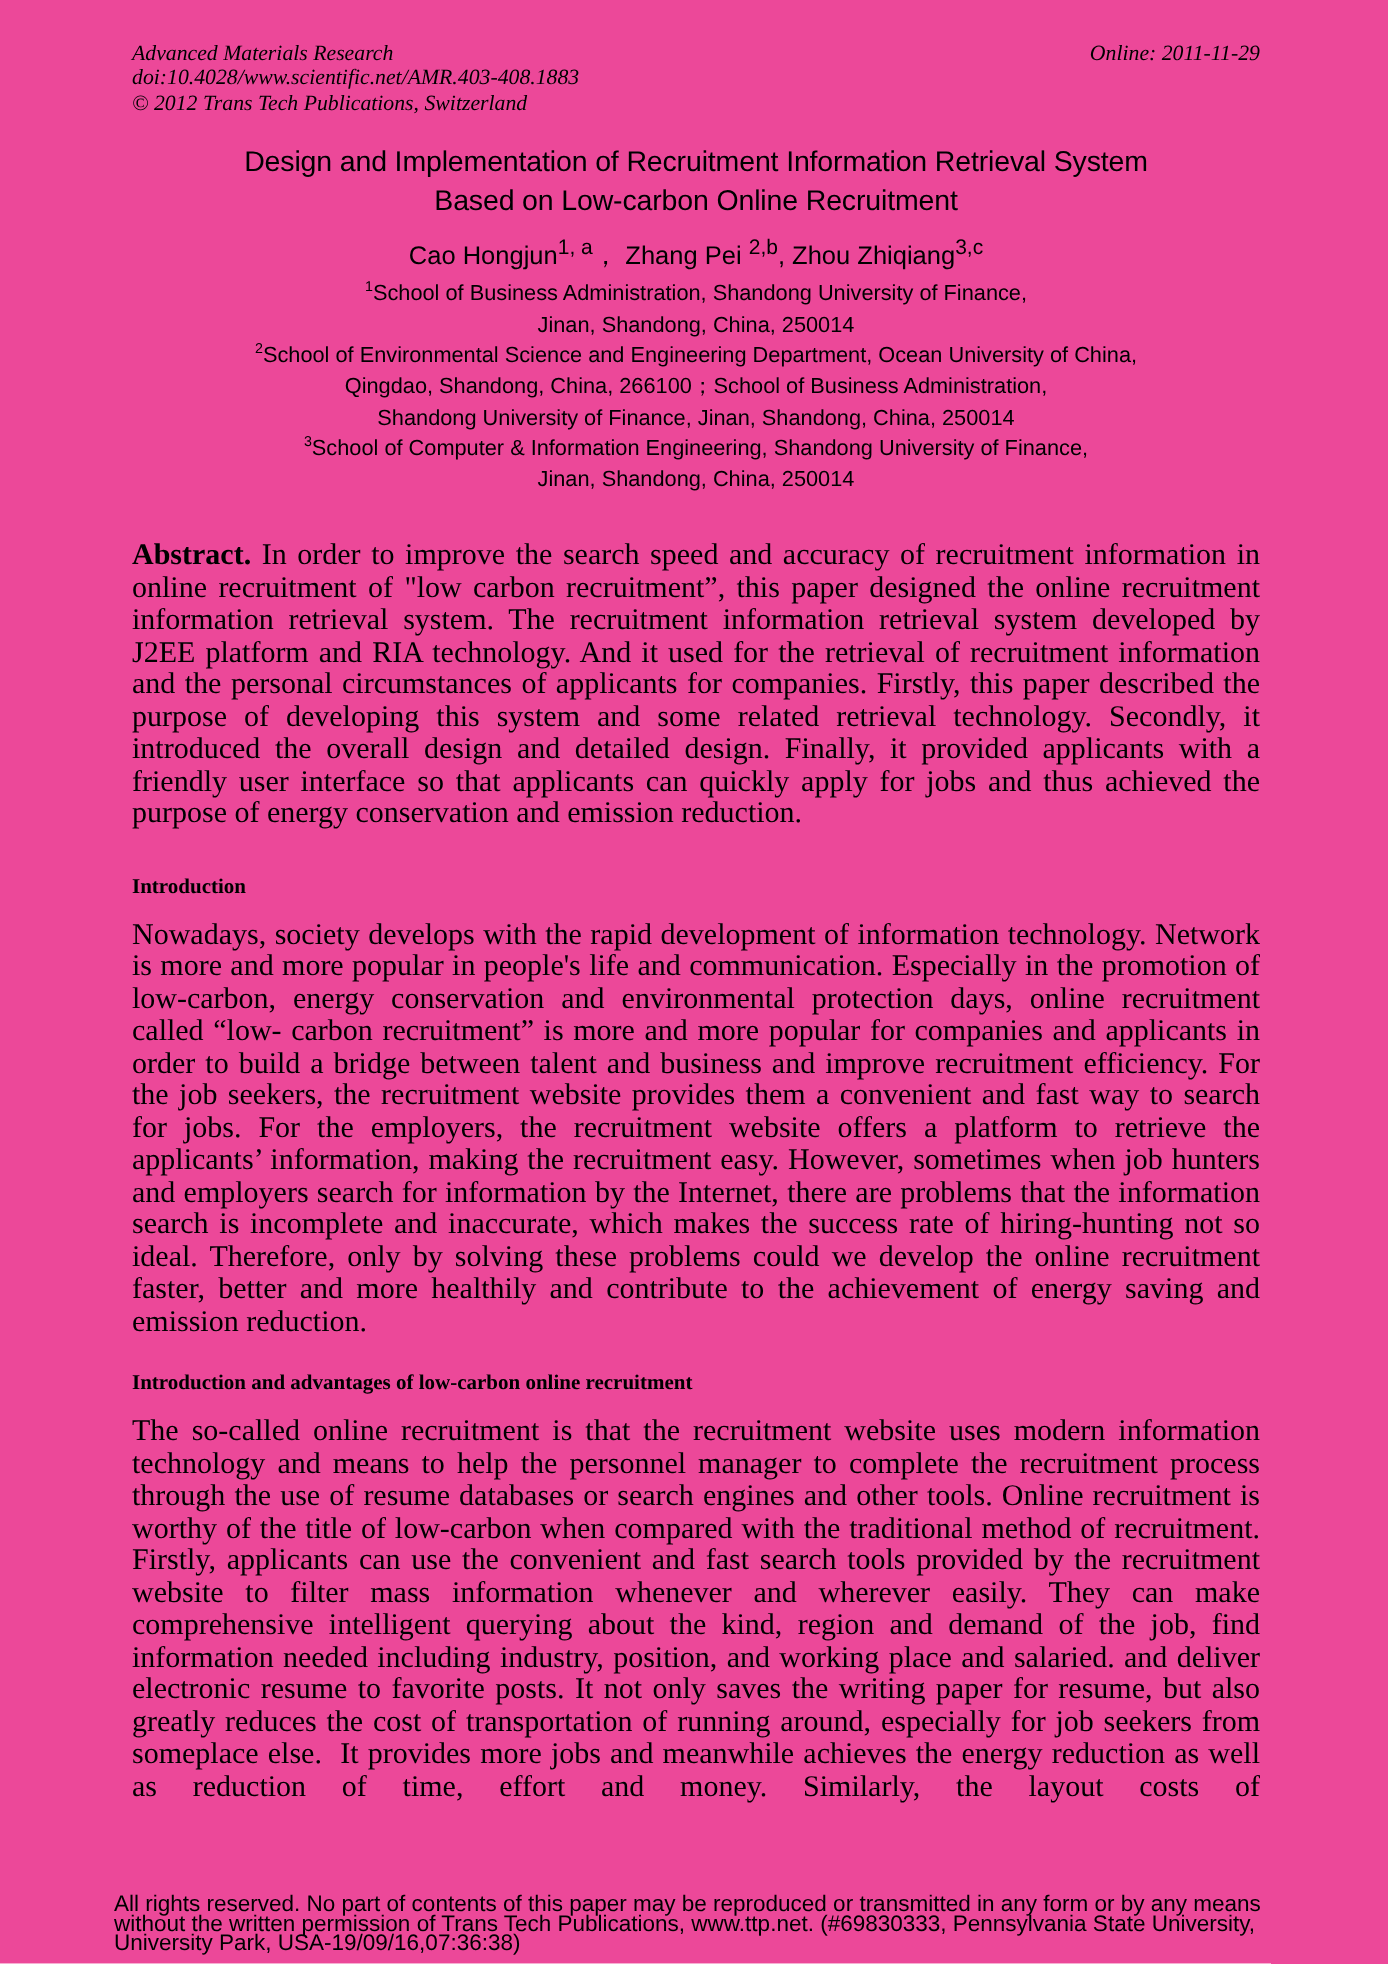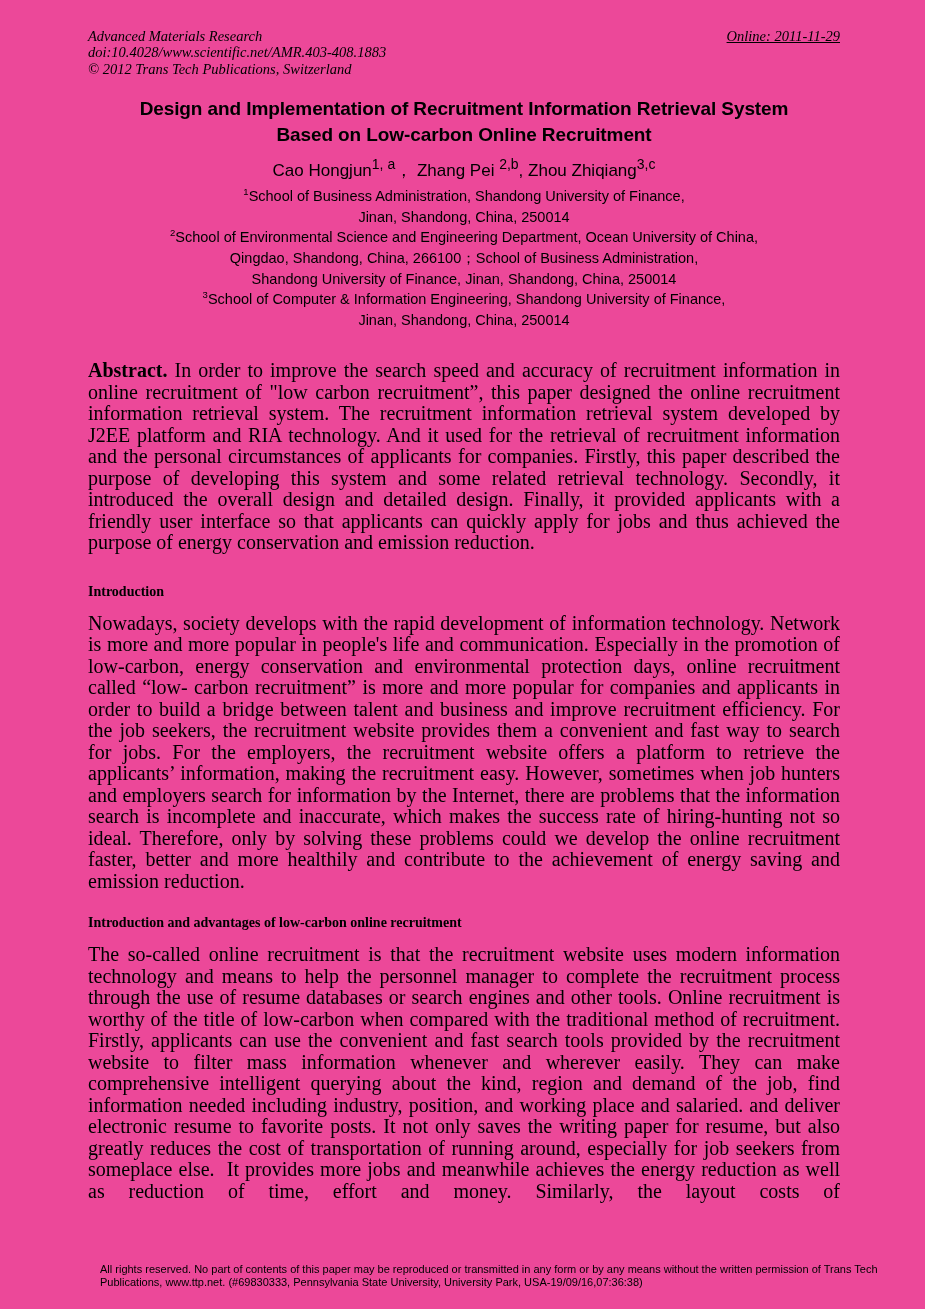--- a/index.html
+++ b/index.html
@@ -18,28 +18,28 @@
   
   .pub {
     display: flex;
     justify-content: space-between;
     align-items: flex-start;
     font-style: italic;
     font-size: 14.5px;
     line-height: 16.4px;
     font-family: "Liberation Serif", serif;
   }
-  .pub-right { white-space: nowrap; text-decoration: underline; }
+  .pub-right { white-space: nowrap; }
 
   
   .title {
     margin: 19px -14px 0 -14px;
     text-align: center;
     font-family: "Liberation Sans", sans-serif;
-    font-weight: bold;
+    font-weight: normal;
     font-size: 19px;
     line-height: 26px;
     letter-spacing: -0.1px;
   }
   .authors {
     margin-top: 11px;
     text-align: center;
     font-family: "Liberation Sans", sans-serif;
     font-size: 17px;
     line-height: 24px;
@@ -79,25 +79,25 @@
     line-height: 21px;
   }
   .sec-h.intro { margin-top: 27px; }
   .sec-h.adv { margin-top: 20px; }
   .sec-p { margin-top: 11px; }
   .sec-p.last-justify { text-align-last: justify; }
 
   
   .footer {
     position: absolute;
-    left: 100px;
+    left: 76px;
     top: 1263px;
     width: 786px;
     font-family: "Liberation Sans", sans-serif;
-    font-size: 11px;
+    font-size: 15px;
     line-height: 13px;
     text-align: left;
   }
 </style>
 </head>
 <body>
 
 <div class="page">
   <div class="content">
 

